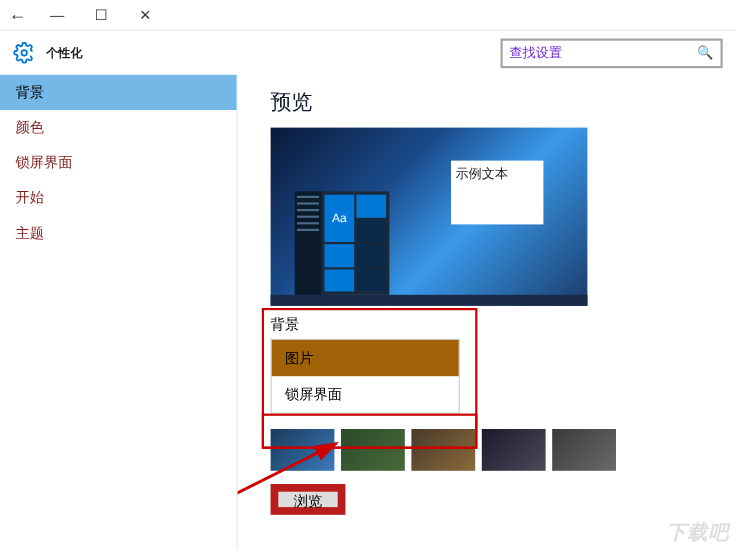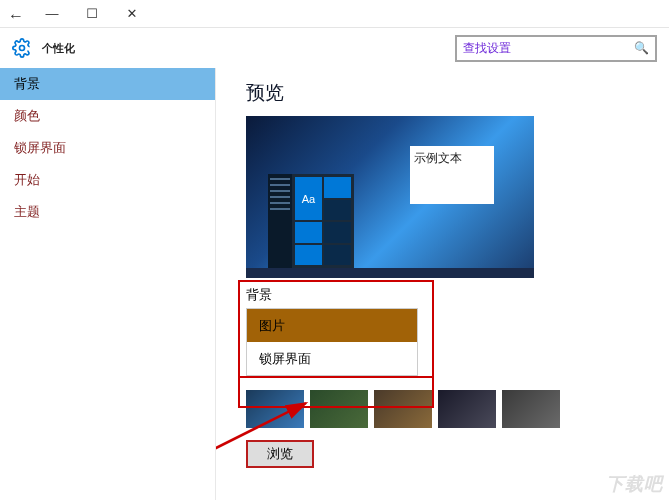--- a/index.html
+++ b/index.html
@@ -34,21 +34,21 @@
 .bg-label { font-size: 13px; margin-bottom: 4px; }
 .dropdown { width: 172px; border: 1px solid #ccc; background: #fff; }
 .dropdown-item { height: 33px; display: flex; align-items: center; padding-left: 12px; font-size: 13px; cursor: pointer; }
 .dropdown-item.selected { background: #a16207; }
 .thumbs { display: flex; gap: 6px; margin-top: 14px; }
 .thumb { width: 58px; height: 38px; background: linear-gradient(135deg,#1a3a5a,#3a7aba); }
 .thumb.t2 { background: linear-gradient(135deg,#2a4a2a,#4a6a3a); }
 .thumb.t3 { background: linear-gradient(135deg,#4a3a2a,#8a6a3a); }
 .thumb.t4 { background: linear-gradient(135deg,#1a1a2a,#4a4a5a); }
 .thumb.t5 { background: linear-gradient(135deg,#3a3a3a,#6a6a6a); }
-.browse { width: 68px; height: 28px; border: 2px solid #b91c1c; background: #ddd; font-size: 13px; margin-top: 12px; }
+.browse { width: 68px; height: 28px; border: 7px solid #b91c1c; background: #ddd; font-size: 13px; margin-top: 12px; }
 .arrow { position: absolute; left: -140px; top: 330px; width: 260px; height: 120px; pointer-events: none; }
 .watermark { position: absolute; right: 6px; bottom: 4px; font-size: 18px; font-weight: bold; color: rgba(200,200,200,0.6); font-style: italic; letter-spacing: 1px; font-family: Liberation Serif, serif; }
 </style>
 </head>
 <body>
 
 <div class="titlebar">
   <div class="back">←</div>
   <div class="wbtn">—</div>
   <div class="wbtn">☐</div>

